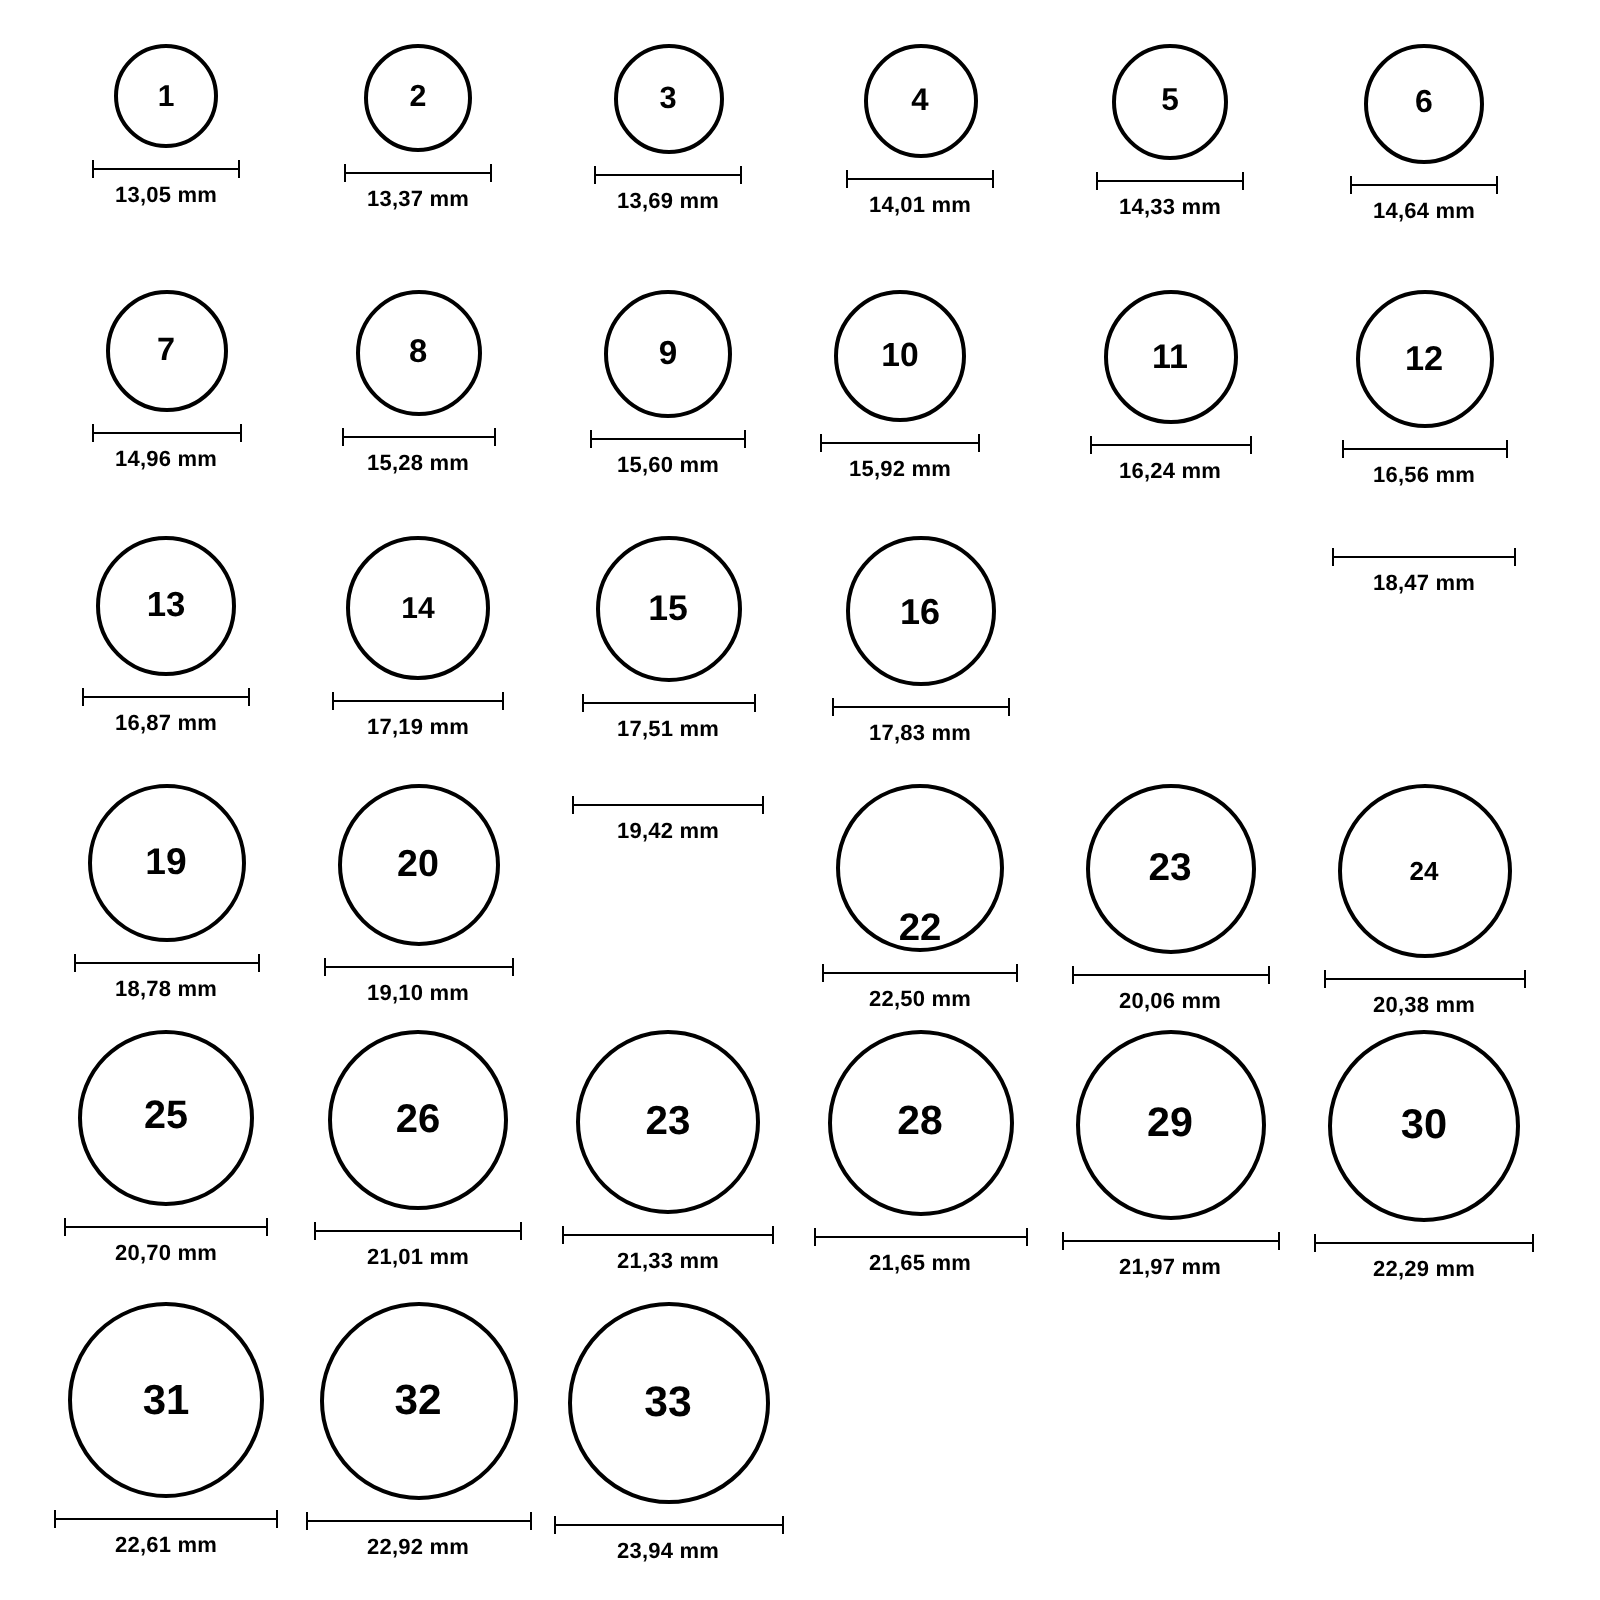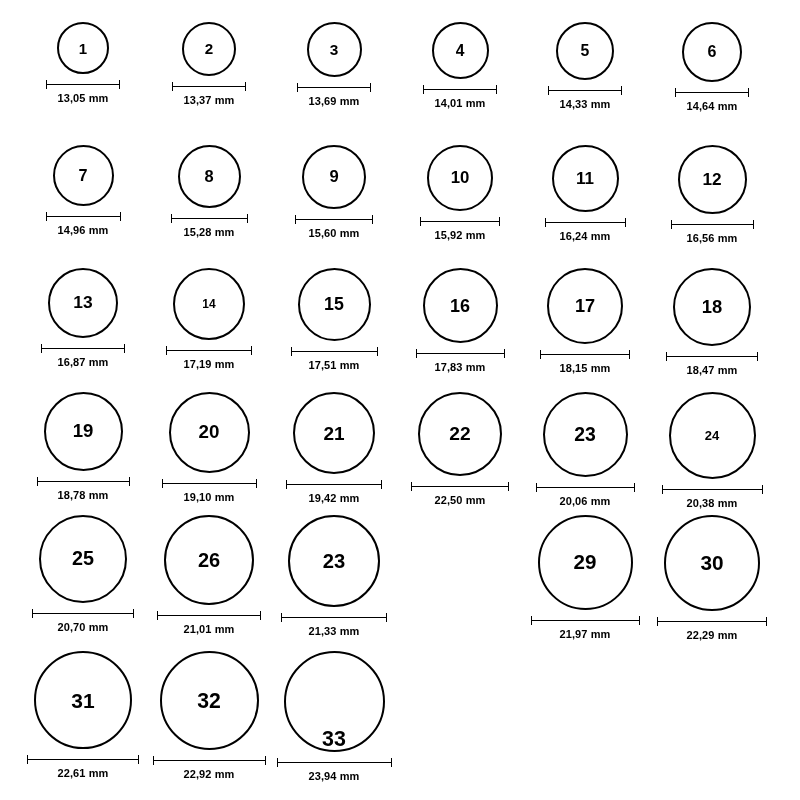--- a/index.html
+++ b/index.html
@@ -168,21 +168,21 @@
       <div class="ring-circle" style="width: 64px; height: 64px;">
         <span class="ring-number" style="font-size: 16.6px;">9</span>
       </div>
       <div class="measure" style="width: 78px;">
         <span class="tick-left"></span>
         <span class="bar"></span>
         <span class="tick-right"></span>
       </div>
       <div class="mm-label">15,60 mm</div>
     </div>
-    <div class="size-cell" style="left: 400px; top: 145px; width: 120px;">
+    <div class="size-cell" style="left: 390px; top: 145px; width: 120px;">
       <div class="ring-circle" style="width: 66px; height: 66px;">
         <span class="ring-number" style="font-size: 16.8px;">10</span>
       </div>
       <div class="measure" style="width: 80px;">
         <span class="tick-left"></span>
         <span class="bar"></span>
         <span class="tick-right"></span>
       </div>
       <div class="mm-label">15,92 mm</div>
     </div>
@@ -214,21 +214,21 @@
       </div>
       <div class="measure" style="width: 84px;">
         <span class="tick-left"></span>
         <span class="bar"></span>
         <span class="tick-right"></span>
       </div>
       <div class="mm-label">16,87 mm</div>
     </div>
     <div class="size-cell" style="left: 149px; top: 268px; width: 120px;">
       <div class="ring-circle" style="width: 72px; height: 72px;">
-        <span class="ring-number" style="font-size: 12px;">14</span>
+        <span class="ring-number" style="font-size: 15px;">14</span>
       </div>
       <div class="measure" style="width: 86px;">
         <span class="tick-left"></span>
         <span class="bar"></span>
         <span class="tick-right"></span>
       </div>
       <div class="mm-label">17,19 mm</div>
     </div>
     <div class="size-cell" style="left: 274px; top: 268px; width: 120px;">
       <div class="ring-circle" style="width: 73px; height: 73px;">
@@ -245,35 +245,21 @@
       <div class="ring-circle" style="width: 75px; height: 75px;">
         <span class="ring-number" style="font-size: 18px;">16</span>
       </div>
       <div class="measure" style="width: 89px;">
         <span class="tick-left"></span>
         <span class="bar"></span>
         <span class="tick-right"></span>
       </div>
       <div class="mm-label">17,83 mm</div>
     </div>
-    <div class="size-cell" style="left: 525px; top: 268px; width: 120px;">
-      <div class="ring-circle" style="width: 76px; height: 76px;">
-        <span class="ring-number" style="font-size: 18.2px;">17</span>
-      </div>
-      <div class="measure" style="width: 90px;">
-        <span class="tick-left"></span>
-        <span class="bar"></span>
-        <span class="tick-right"></span>
-      </div>
-      <div class="mm-label">18,15 mm</div>
-    </div>
     <div class="size-cell" style="left: 652px; top: 268px; width: 120px;">
-      <div class="ring-circle" style="width: 78px; height: 78px;">
-        <span class="ring-number" style="font-size: 18.4px;">18</span>
-      </div>
       <div class="measure" style="width: 92px;">
         <span class="tick-left"></span>
         <span class="bar"></span>
         <span class="tick-right"></span>
       </div>
       <div class="mm-label">18,47 mm</div>
     </div>
     <div class="size-cell" style="left: 23px; top: 392px; width: 120px;">
       <div class="ring-circle" style="width: 79px; height: 79px;">
         <span class="ring-number" style="font-size: 18.6px;">19</span>
@@ -290,32 +276,29 @@
         <span class="ring-number" style="font-size: 18.8px;">20</span>
       </div>
       <div class="measure" style="width: 95px;">
         <span class="tick-left"></span>
         <span class="bar"></span>
         <span class="tick-right"></span>
       </div>
       <div class="mm-label">19,10 mm</div>
     </div>
     <div class="size-cell" style="left: 274px; top: 392px; width: 120px;">
-      <div class="ring-circle" style="width: 82px; height: 82px;">
-        <span class="ring-number" style="font-size: 19px;">21</span>
-      </div>
       <div class="measure" style="width: 96px;">
         <span class="tick-left"></span>
         <span class="bar"></span>
         <span class="tick-right"></span>
       </div>
       <div class="mm-label">19,42 mm</div>
     </div>
     <div class="size-cell" style="left: 400px; top: 392px; width: 120px;">
-      <div class="ring-circle" style="width: 84px; height: 84px;">
+      <div class="ring-circle" style="width: 84px; height: 84px; align-items: flex-end;">
         <span class="ring-number" style="font-size: 19.2px;">22</span>
       </div>
       <div class="measure" style="width: 98px;">
         <span class="tick-left"></span>
         <span class="bar"></span>
         <span class="tick-right"></span>
       </div>
       <div class="mm-label">22,50 mm</div>
     </div>
     <div class="size-cell" style="left: 525px; top: 392px; width: 120px;">
@@ -366,20 +349,31 @@
       <div class="ring-circle" style="width: 92px; height: 92px;">
         <span class="ring-number" style="font-size: 20.2px;">23</span>
       </div>
       <div class="measure" style="width: 106px;">
         <span class="tick-left"></span>
         <span class="bar"></span>
         <span class="tick-right"></span>
       </div>
       <div class="mm-label">21,33 mm</div>
     </div>
+    <div class="size-cell" style="left: 400px; top: 515px; width: 120px;">
+      <div class="ring-circle" style="width: 93px; height: 93px;">
+        <span class="ring-number" style="font-size: 20.4px;">28</span>
+      </div>
+      <div class="measure" style="width: 107px;">
+        <span class="tick-left"></span>
+        <span class="bar"></span>
+        <span class="tick-right"></span>
+      </div>
+      <div class="mm-label">21,65 mm</div>
+    </div>
     <div class="size-cell" style="left: 525px; top: 515px; width: 120px;">
       <div class="ring-circle" style="width: 95px; height: 95px;">
         <span class="ring-number" style="font-size: 20.6px; text-align: center;">29</span>
       </div>
       <div class="measure" style="width: 109px;">
         <span class="tick-left"></span>
         <span class="bar"></span>
         <span class="tick-right"></span>
       </div>
       <div class="mm-label">21,97 mm</div>
@@ -411,21 +405,21 @@
         <span class="ring-number" style="font-size: 21.2px;">32</span>
       </div>
       <div class="measure" style="width: 113px;">
         <span class="tick-left"></span>
         <span class="bar"></span>
         <span class="tick-right"></span>
       </div>
       <div class="mm-label">22,92 mm</div>
     </div>
     <div class="size-cell" style="left: 274px; top: 651px; width: 120px;">
-      <div class="ring-circle" style="width: 101px; height: 101px; align-items: flex-end;">
+      <div class="ring-circle" style="width: 101px; height: 101px;">
         <span class="ring-number" style="font-size: 21.4px;">33</span>
       </div>
       <div class="measure" style="width: 115px;">
         <span class="tick-left"></span>
         <span class="bar"></span>
         <span class="tick-right"></span>
       </div>
       <div class="mm-label">23,94 mm</div>
     </div>
   </div>

